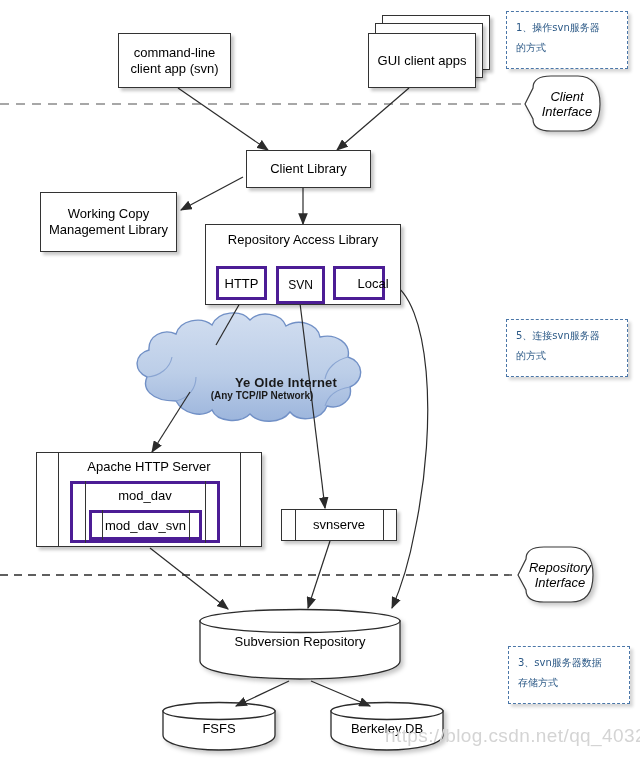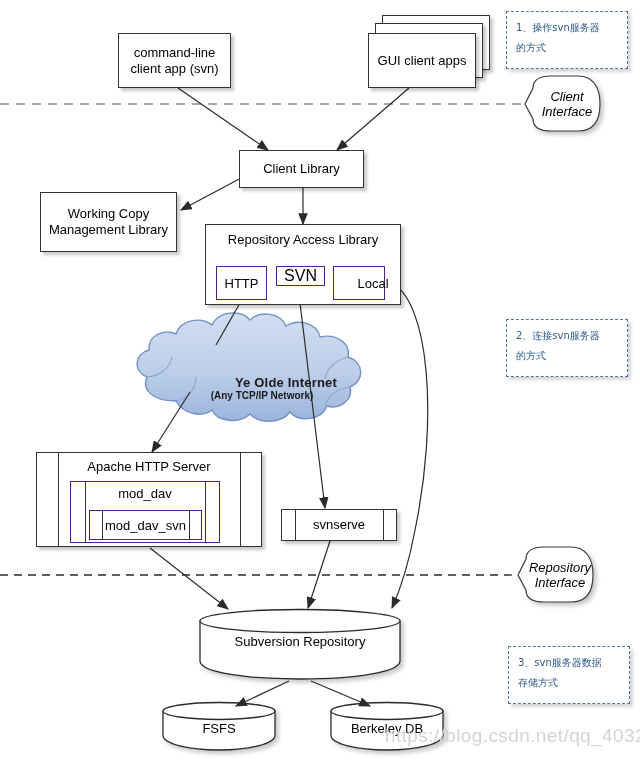--- a/index.html
+++ b/index.html
@@ -59,21 +59,21 @@
     top: 0;
     bottom: 0;
     width: 1px;
     background: #333;
   }
 
   .plainbox {
     position: absolute;
     box-sizing: border-box;
     background: #ffffff;
-    border: 1px solid #4c1d95;
+    border: 3px solid #4c1d95;
   }
 
   
   .annot {
     position: absolute;
     box-sizing: border-box;
     border: 1px dashed #4a76a8;
     color: #2d5a87;
     font-size: 10px;
     line-height: 20px;
@@ -233,36 +233,36 @@
     <span>command-line</span>
     <span>client app (svn)</span>
   </div>
 
   <div class="ghost" style="left:382px; top:15px; width:108px; height:55px;"></div>
   <div class="ghost" style="left:375px; top:23px; width:108px; height:55px;"></div>
   <div class="node" style="left:368px; top:33px; width:108px; height:55px;">
     <span>GUI client apps</span>
   </div>
 
-  <div class="node" style="left:239px; top:150px; width:125px; height:38px;">
+  <div class="node" style="left:246px; top:150px; width:125px; height:38px;">
     <span>Client Library</span>
   </div>
 
   <div class="node" style="left:40px; top:192px; width:137px; height:60px; flex-direction:column;">
     <span>Working Copy</span>
     <span>Management Library</span>
   </div>
 
   <div class="node" style="left:205px; top:224px; width:196px; height:81px; align-items:flex-start; padding-top:7px;">
     <span>Repository Access Library</span>
   </div>
   <div class="plainbox" style="left:216px; top:266px; width:51px; height:34px; display:flex; align-items:center; justify-content:center; font-size:13px;">
     <span>HTTP</span>
   </div>
-  <div class="plainbox" style="left:276px; top:266px; width:49px; height:20px; display:flex; align-items:center; justify-content:center; font-size:16px;">
+  <div class="plainbox" style="left:276px; top:266px; width:49px; height:38px; display:flex; align-items:center; justify-content:center; font-size:12px;">
     <span>SVN</span>
   </div>
   <div class="plainbox" style="left:333px; top:266px; width:52px; height:34px; display:flex; align-items:center; justify-content:center; font-size:13px;padding-left:28px;">
     <span>Local</span>
   </div>
 
   <div class="cloudtext" style="left:176px; top:368px; width:172px; height:40px;">
     <span class="t1">Ye Olde Internet</span>
     <span class="t2">(Any TCP/IP Network)</span>
   </div>
@@ -309,21 +309,21 @@
     <span>Repository</span>
     <span>Interface</span>
   </div>
 
   <div class="annot" style="left:506px; top:11px; width:122px; height:58px;">
     <div>1、操作svn服务器</div>
     <div>的方式</div>
   </div>
 
   <div class="annot" style="left:506px; top:319px; width:122px; height:58px;">
-    <div>2、连接svn服务器</div>
+    <div>5、连接svn服务器</div>
     <div>的方式</div>
   </div>
 
   <div class="annot" style="left:508px; top:646px; width:122px; height:58px;">
     <div>3、svn服务器数据</div>
     <div>存储方式</div>
   </div>
 
   <div class="watermark" style="left:385px; top:725px;">https://blog.csdn.net/qq_40323256</div>
 

